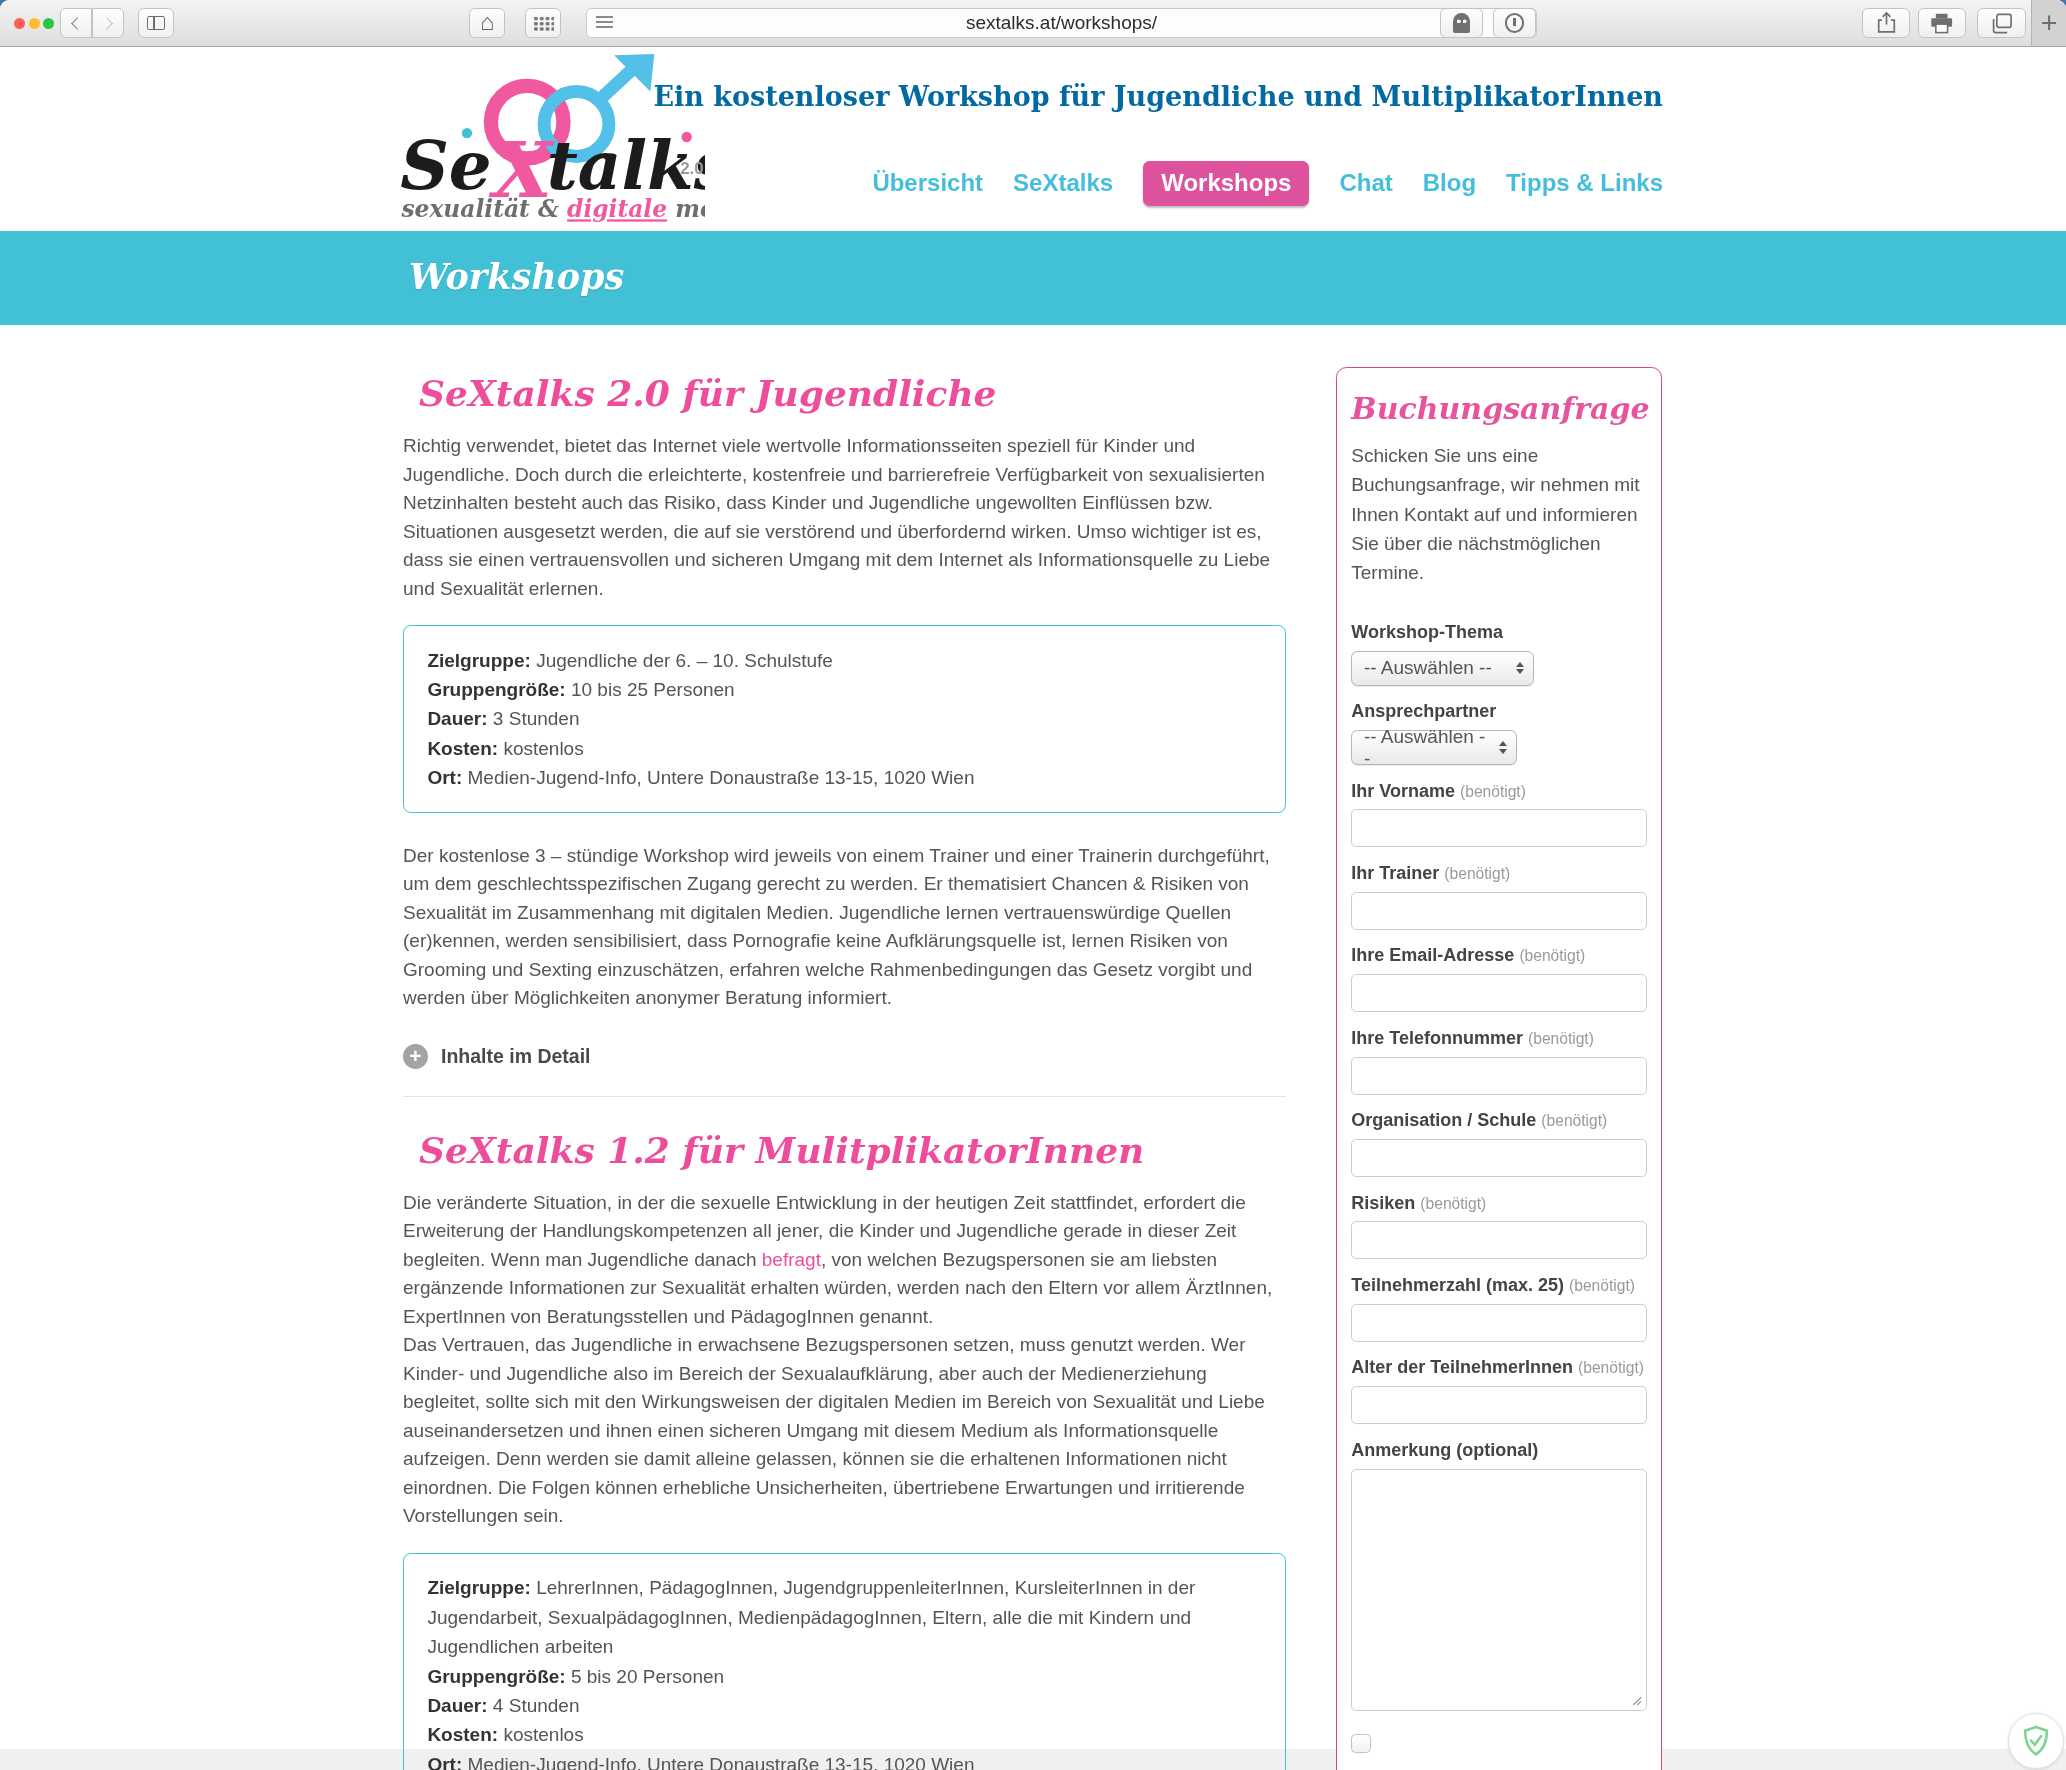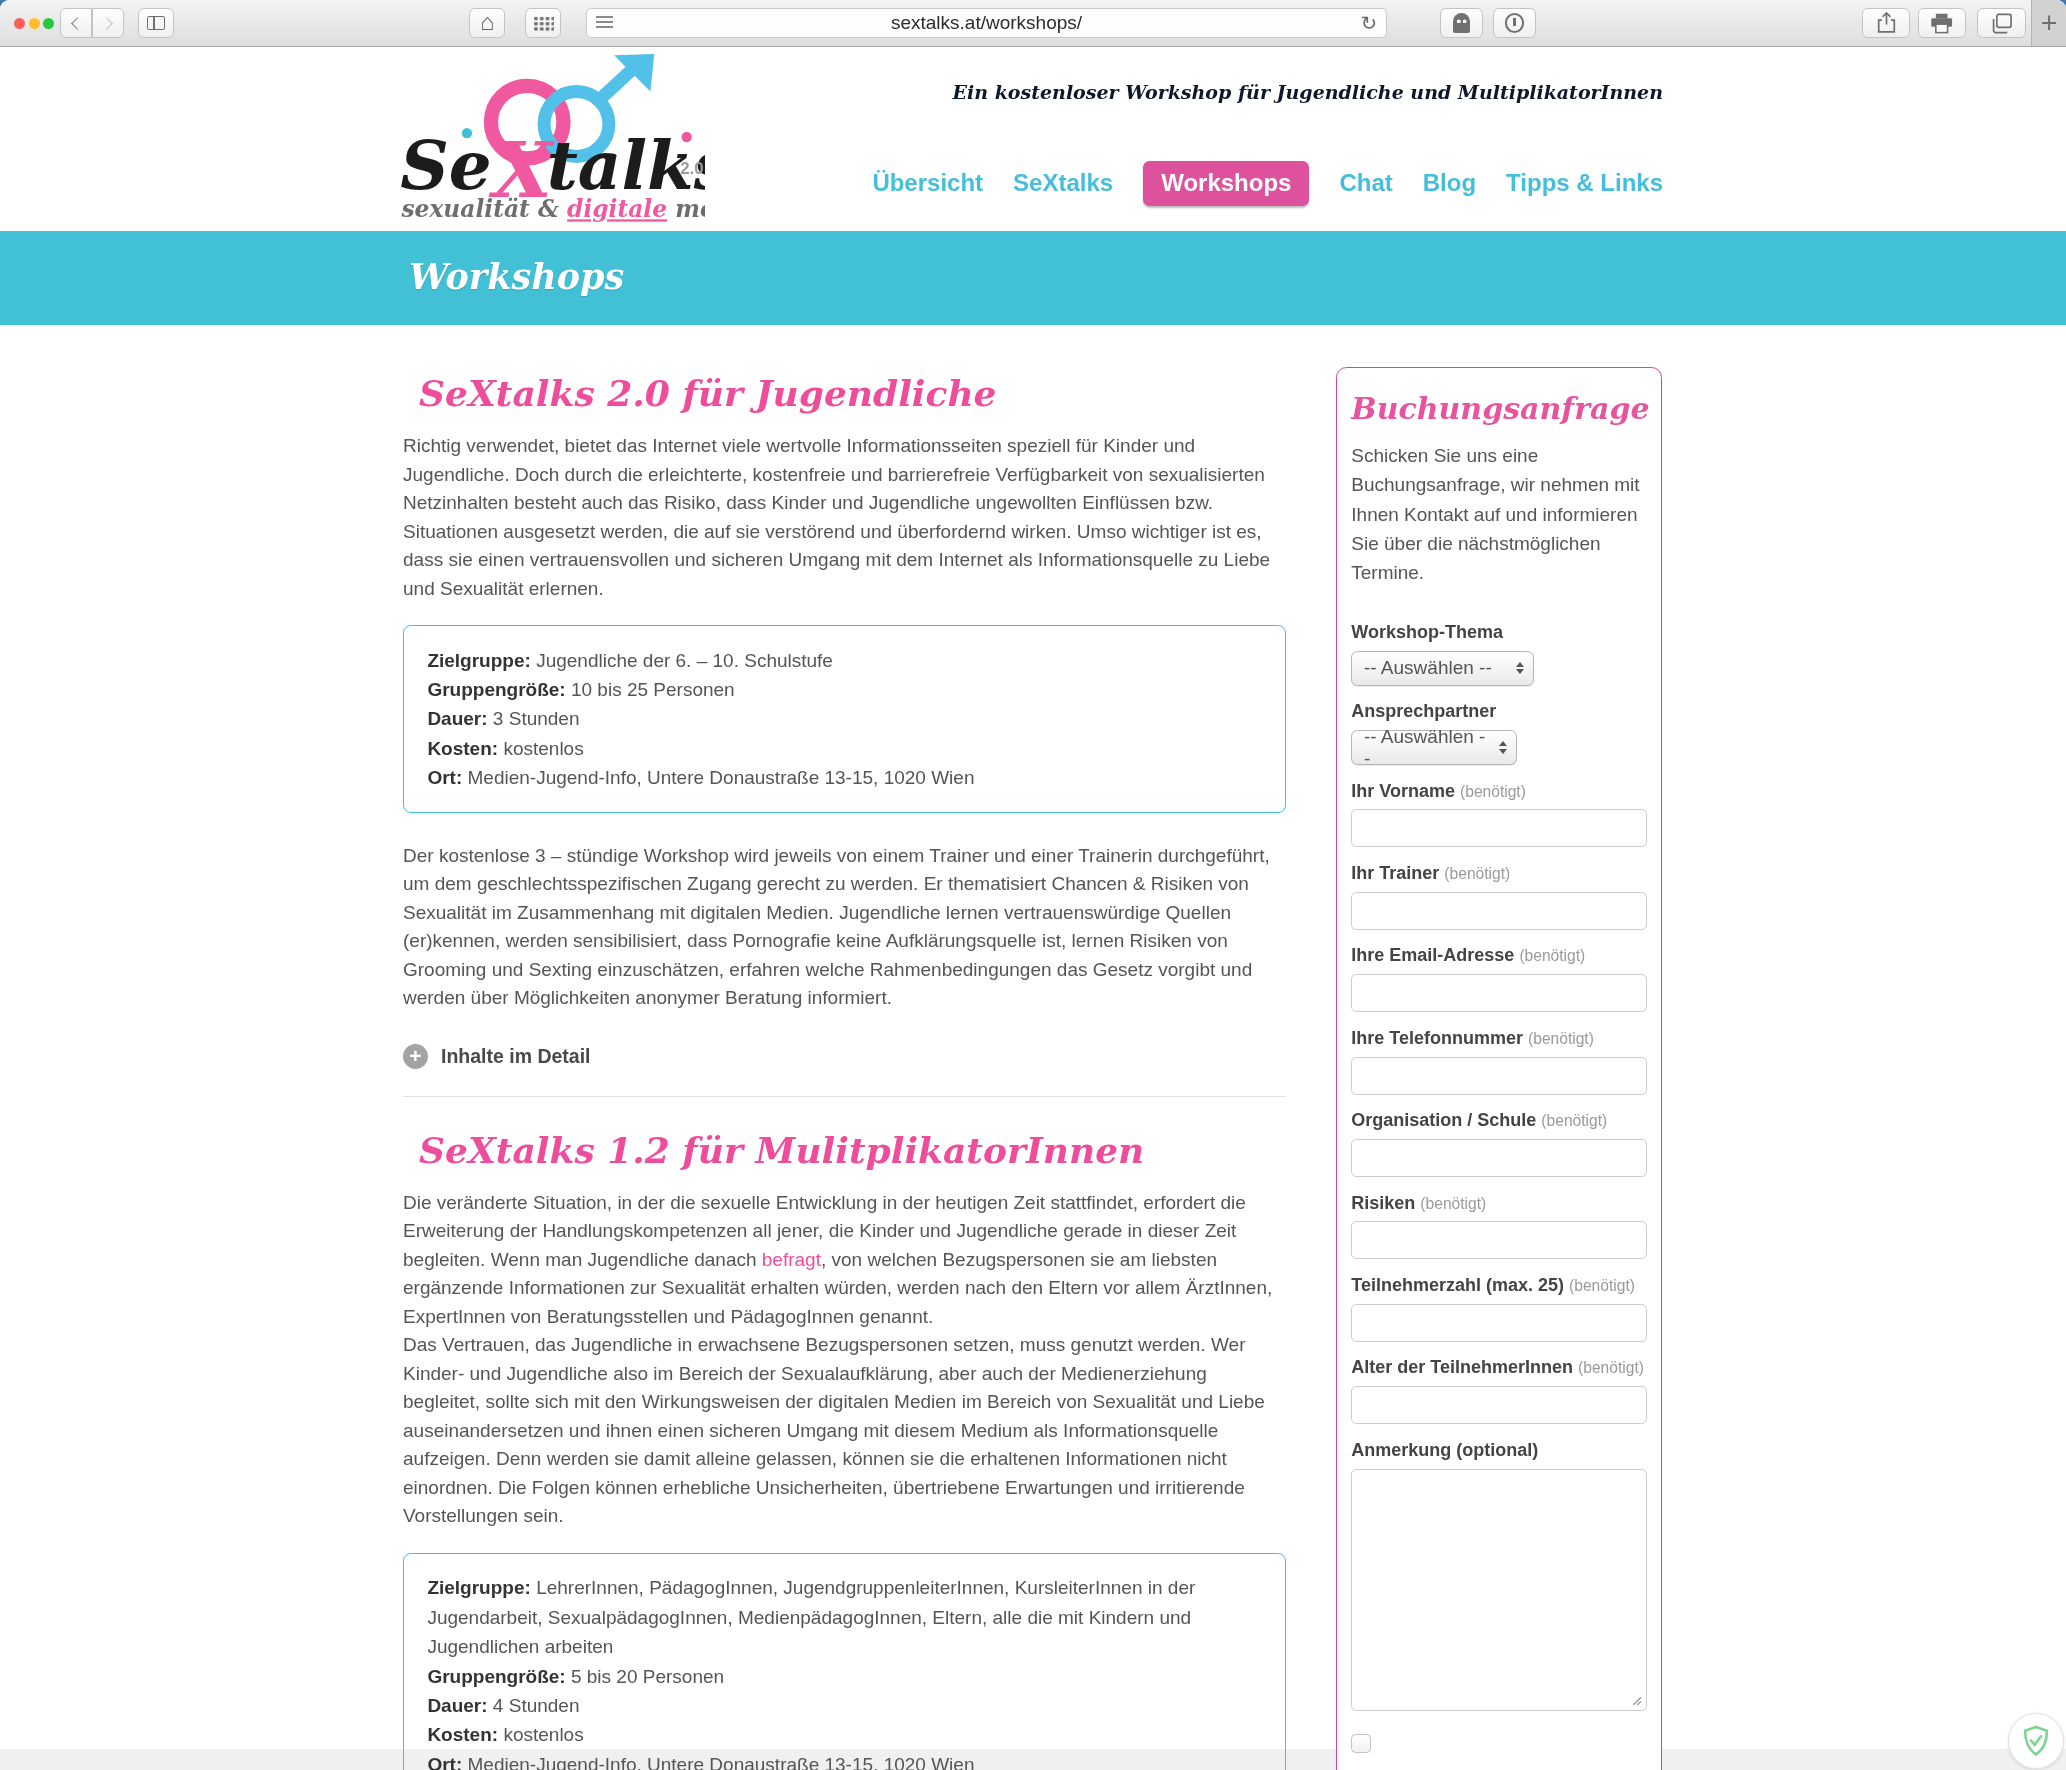--- a/index.html
+++ b/index.html
@@ -12,36 +12,36 @@
   .tl.close{ left:14.3px; background:#ff5f57; }
   .tl.min  { left:28.6px; background:#febc2e; }
   .tl.zoom { left:43px; background:#28c840; }
   .tbtn { position:absolute; top:7.8px; height:30.5px; background:linear-gradient(#fefefe,#f0f0f0); border:0.6px solid #c3c3c3; border-radius:5.8px; display:flex; align-items:center; justify-content:center; color:#6f6f6f; }
   .chev { width:9px; height:9px; border-left:1.9px solid #7e7e7e; border-bottom:1.9px solid #7e7e7e; transform:rotate(45deg); margin-left:3.2px; }
   .chev.fwd { transform:rotate(225deg); margin-left:-3.2px; border-color:#c2c2c2; }
   .sidebar-glyph { width:18px; height:13.6px; border:1.6px solid #6f6f6f; border-radius:1.9px; position:relative; }
   .sidebar-glyph::after { content:""; position:absolute; top:0; bottom:0; left:5.2px; width:1.6px; background:#6f6f6f; }
   .home-glyph { font-size:23.4px; line-height:1; color:#666; }
   .grid-glyph { width:21px; height:15px; background-image:radial-gradient(circle,#787878 1.7px,transparent 2.2px); background-size:5.8px 5.2px; }
-  .urlfield { position:absolute; top:8.4px; left:586px; width:801px; height:30px; background:#fdfdfd; border:0.6px solid #c9c9c9; border-radius:5.2px; display:flex; align-items:center; }
+  .urlfield { position:absolute; top:8.4px; left:586px; width:951px; height:30px; background:#fdfdfd; border:0.6px solid #c9c9c9; border-radius:5.2px; display:flex; align-items:center; }
   .reader-glyph { position:absolute; left:9px; width:17px; height:15.6px; background:repeating-linear-gradient(#8a8a8a 0 1.9px, transparent 1.9px 5.2px); }
   .urltext { flex:1; text-align:center; font-size:19px; color:#2c2c2c; }
   .reload-glyph { position:absolute; right:9px; font-size:19.5px; color:#666; }
   .ghost-glyph { width:17px; height:19.5px; background-color:#707070; border-radius:8.4px 8.4px 1.9px 1.9px;
     background-image:radial-gradient(circle at 5.8px 8.4px,#fff 1.7px,transparent 2.1px),radial-gradient(circle at 11.7px 8.4px,#fff 1.7px,transparent 2.1px); }
   .key-glyph { width:19.5px; height:19.5px; border:2.3px solid #707070; border-radius:50%; position:relative; }
   .key-glyph::after { content:""; position:absolute; left:50%; top:3.2px; width:2.6px; height:7.8px; margin-left:-1.3px; background:#707070; }
   .newtab-strip { position:absolute; top:0; bottom:0; left:2031px; right:0; background:#d2d2d2; border-left:0.6px solid #b3b3b3; display:flex; align-items:center; justify-content:center; color:#6f6f6f; font-size:28.6px; }
 
   
   .page { position:absolute; top:47px; left:0; right:0; bottom:0; background:#fff; overflow:hidden; }
   .footstrip { position:absolute; left:0; right:0; bottom:0; height:21px; background:#f0f0f0; z-index:0; }
 
   .logo-wrap { position:absolute; left:400px; top:6.5px; z-index:1; }
-  .tagline { position:absolute; right:403px; top:34px; font-family:"DejaVu Serif", serif; font-style:italic; font-weight:bold; font-size:19px; color:#0f172a; z-index:1; }
+  .tagline { position:absolute; right:403px; top:34px; font-family:"DejaVu Serif", serif; font-weight:bold; font-size:27px; color:#0369a1; z-index:1; }
   .nav { position:absolute; right:403px; top:114px; display:flex; align-items:center; gap:30px; z-index:1; }
   .nav a { font-size:24px; font-weight:bold; color:#45bedc; text-decoration:none; }
   .nav a.active { background:#dd519d; color:#fff; padding:8.4px 18px; border-radius:6.5px; box-shadow:0 1.3px 1.9px rgba(0,0,0,.25); }
 
   .banner { position:absolute; top:184px; left:0; right:0; height:94px; background:#42c1d6; z-index:1; }
   .banner-title { padding-left:409px; line-height:91px; font-family:"DejaVu Serif", serif; font-style:italic; font-weight:bold; font-size:35px; color:#fff; text-shadow:0 0.6px 1.3px rgba(0,0,0,.15); }
 
   .main-col { position:absolute; left:403px; top:325px; width:883px; z-index:1; }
   .section-h { font-family:"DejaVu Serif", serif; font-style:italic; font-weight:bold; font-size:36px; color:#ee4d9c; margin:0 0 18px 16px; }
   .main-col p { font-size:19px; line-height:1.5; color:#555; margin:0; }

